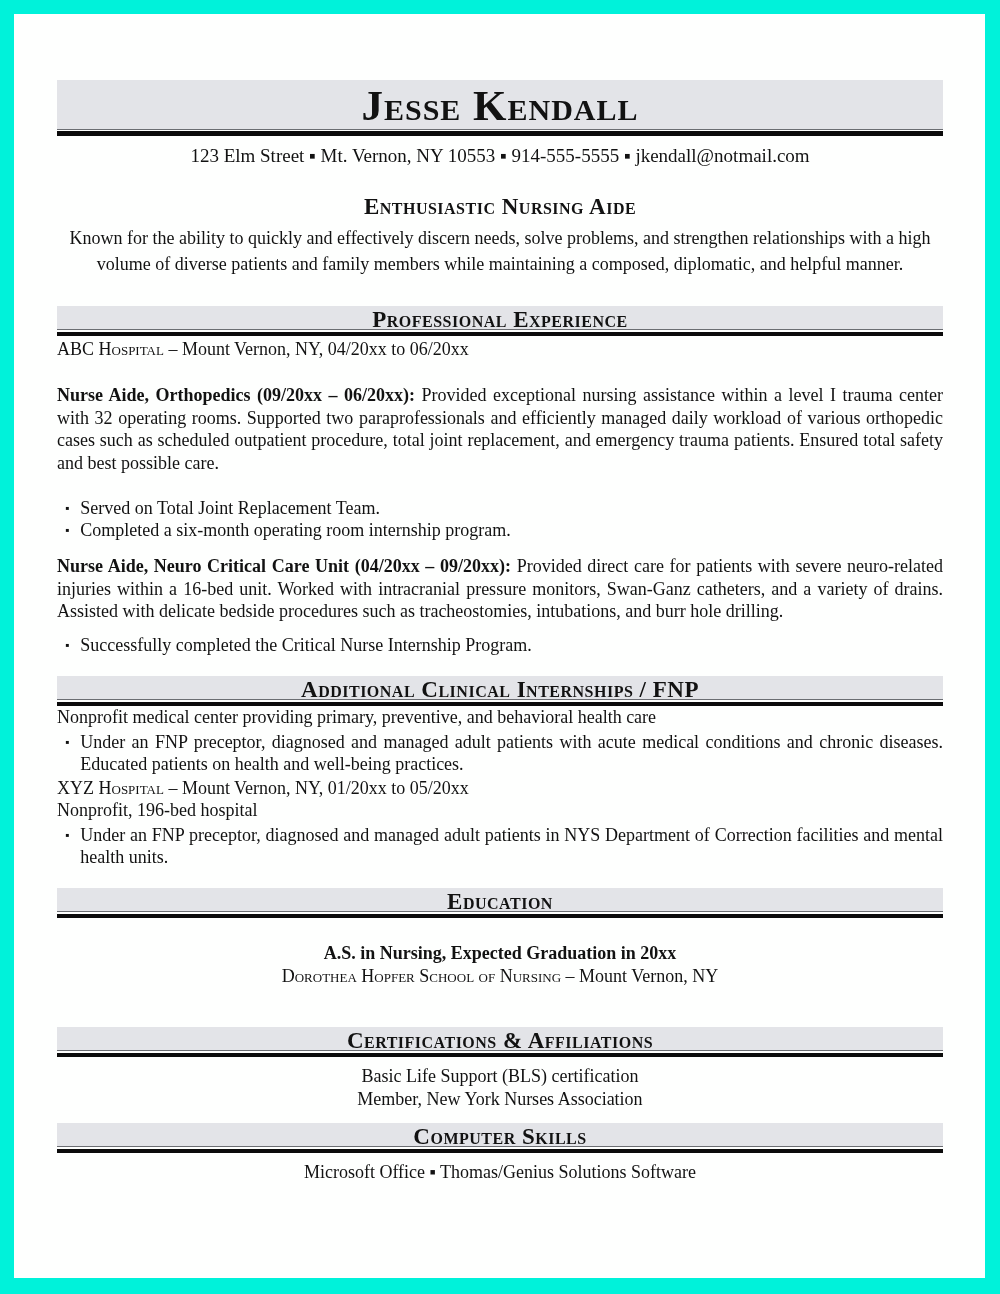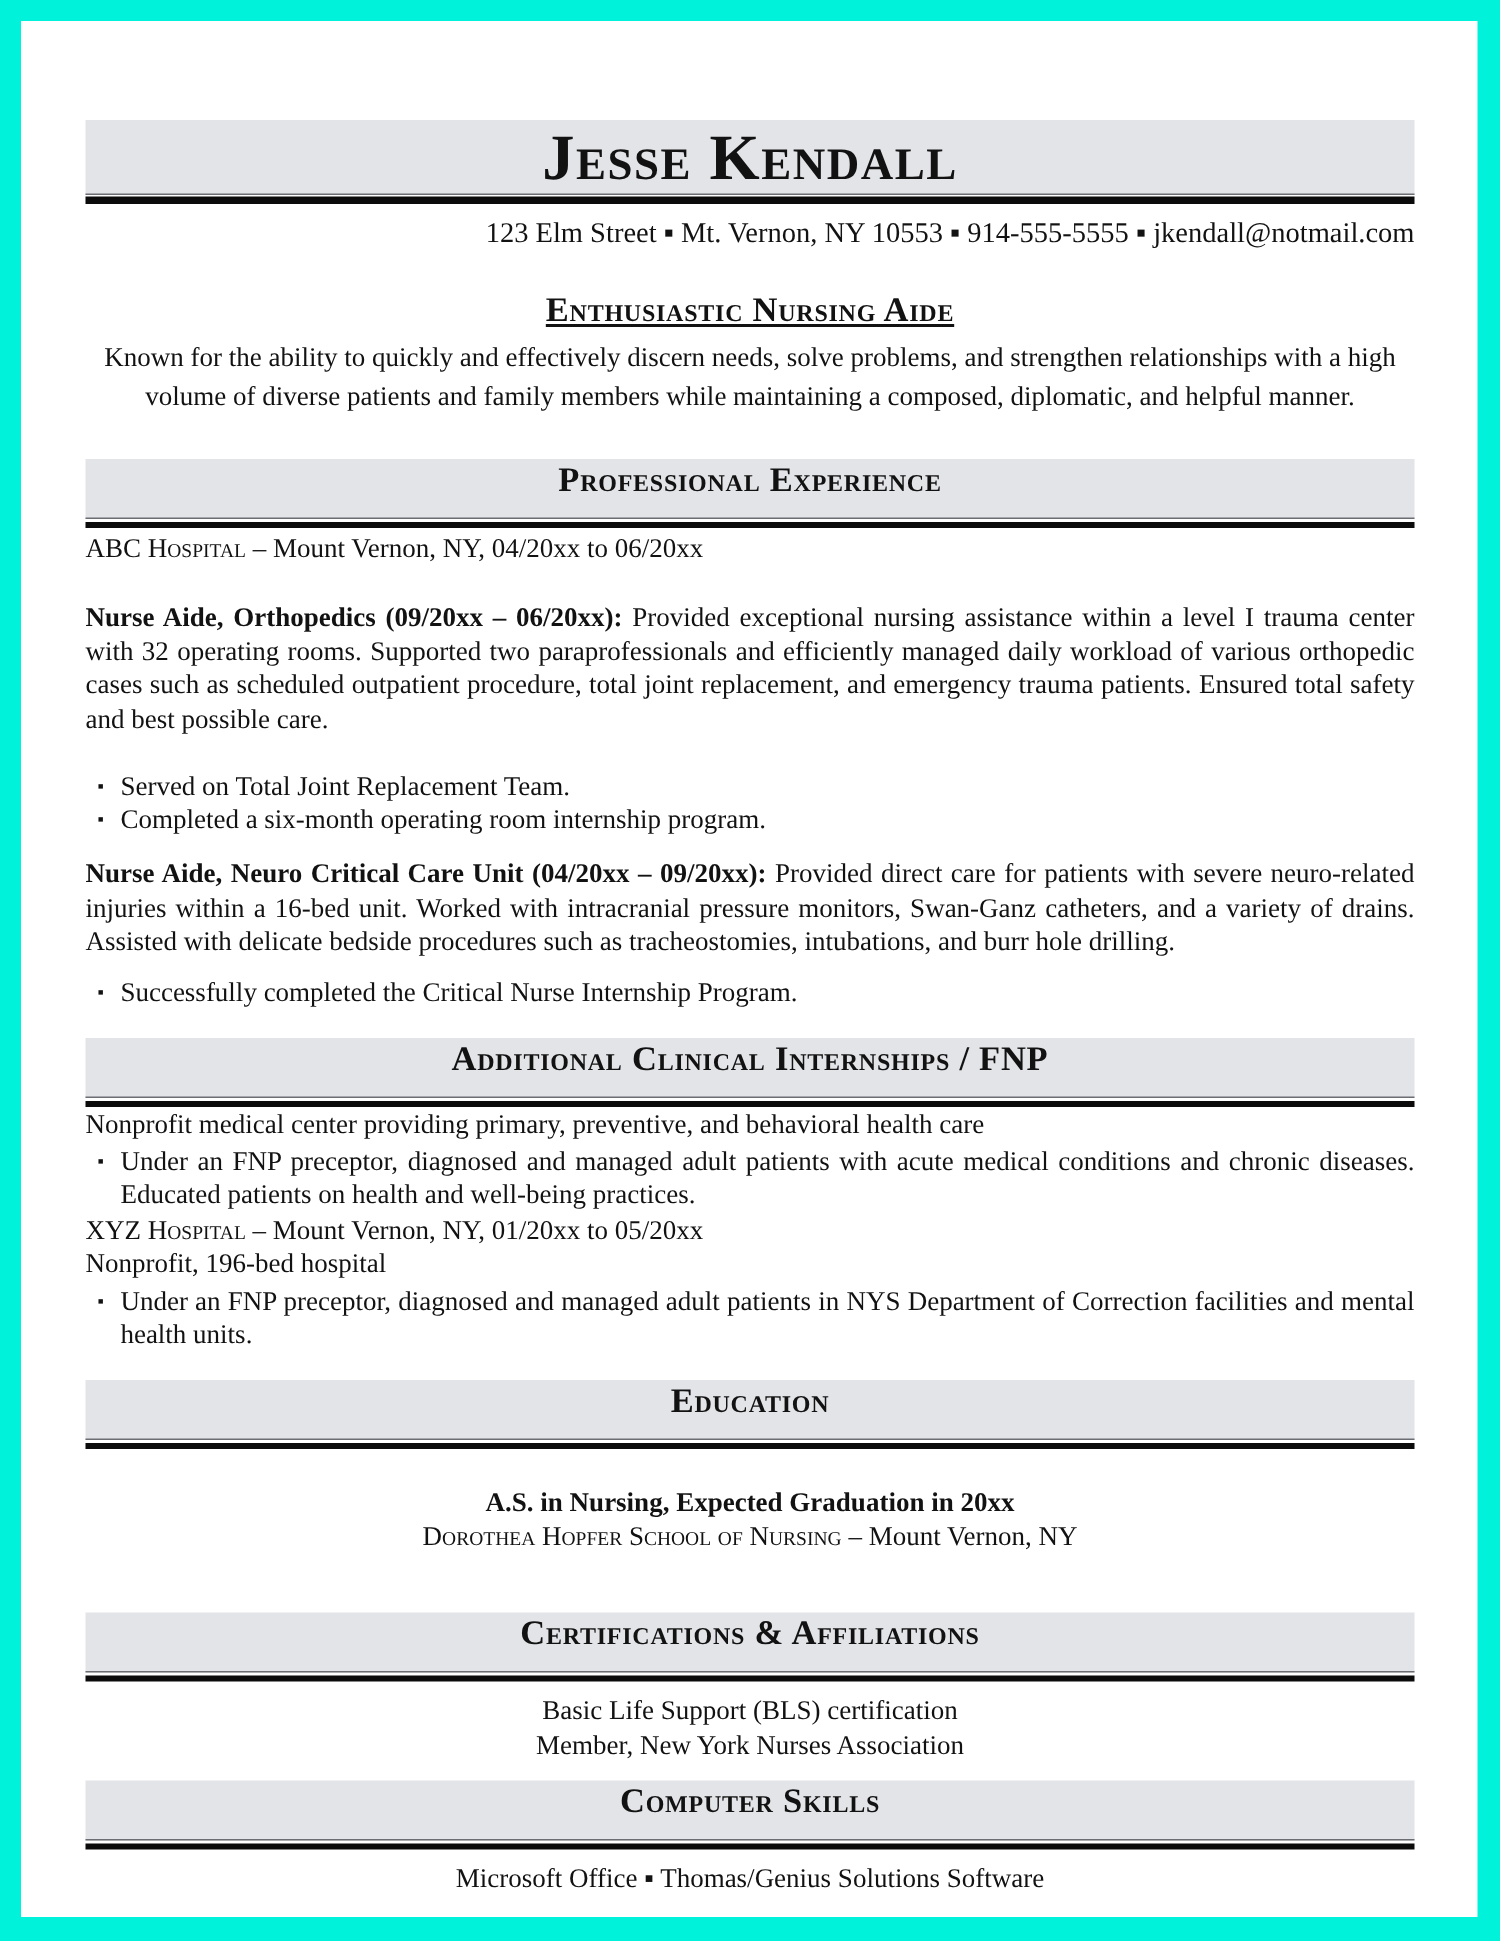--- a/index.html
+++ b/index.html
@@ -31,30 +31,30 @@
   }
   .rule{background:var(--rule);}
   .name-bar{height:50px;display:flex;align-items:center;justify-content:center;}
   .name-bar h1{
     font-size:43px;font-weight:bold;
     font-variant:small-caps;letter-spacing:1px;line-height:1;
     padding-top:2px;
   }
   .name-rule{height:5px;margin-top:1px;}
   .sec{margin-top:0;}
-  .sec .bar{height:40px;line-height:28px;}
+  .sec .bar{height:24px;line-height:28px;}
   .sec .bar span{
     font-size:23px;font-weight:bold;font-variant:small-caps;letter-spacing:.5px;
   }
   .sec .rule{height:4px;margin-top:2px;}
   
-  .contact{margin-top:9px;text-align:right;font-size:19px;}
+  .contact{margin-top:9px;text-align:center;font-size:19px;}
   .headline{
     margin-top:27px;text-align:center;
-    font-size:23px;font-weight:bold;font-variant:small-caps;letter-spacing:.5px;text-decoration:underline;
+    font-size:23px;font-weight:bold;font-variant:small-caps;letter-spacing:.5px;
   }
   .summary{
     margin-top:5px;text-align:center;
     font-size:18px;line-height:26px;
     padding:0 4px;
   }
   
   .employer{font-size:18px;line-height:22px;}
   .employer .sc{font-variant:small-caps;}
   .sub-line{font-size:18px;line-height:22px;}

